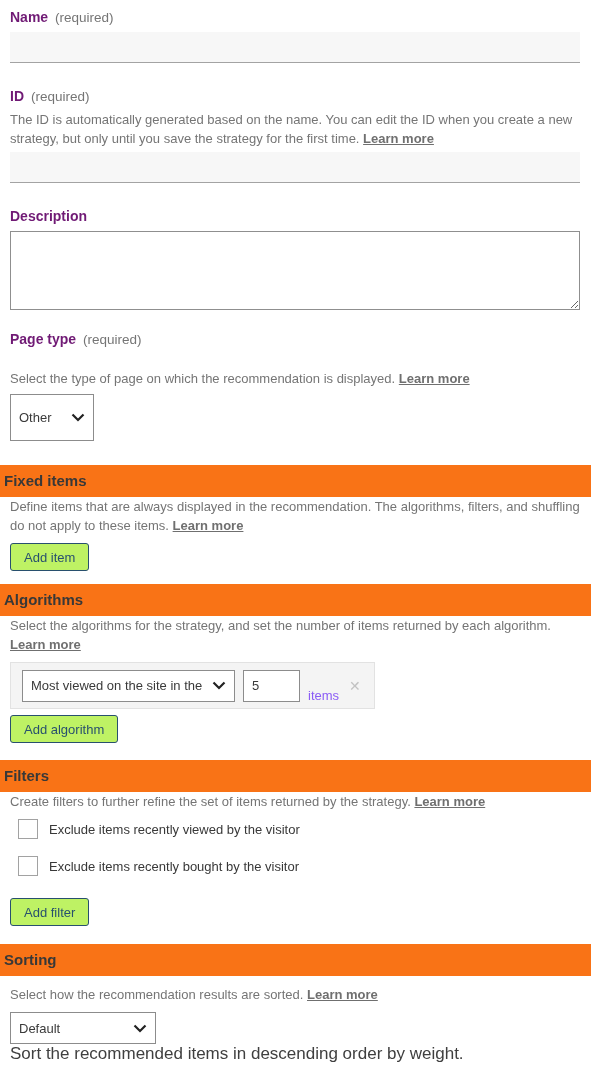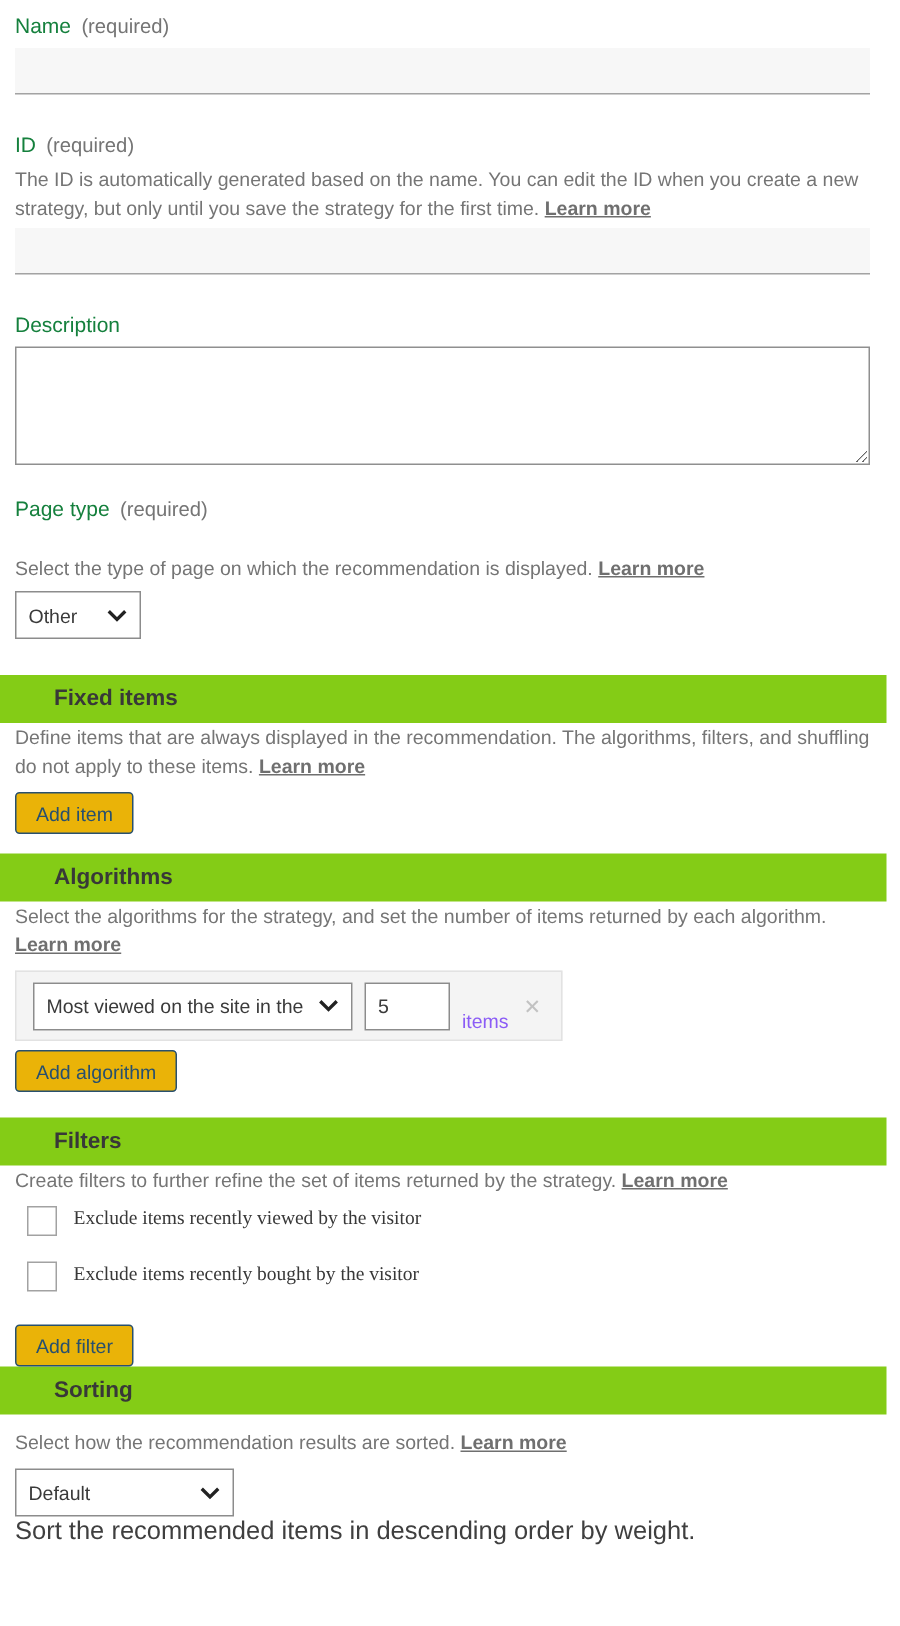--- a/index.html
+++ b/index.html
@@ -6,92 +6,92 @@
   html, body { background: #ffffff; }
   body {
     width: 600px; height: 1084px;
     font-family: "Liberation Sans", "DejaVu Sans", sans-serif;
     font-size: 13px; color: #3a3a3a;
     overflow: hidden;
   }
   .page { position: relative; width: 600px; height: 1084px; }
 
   .f-label { margin-left: 10px; line-height: 19px; font-size: 14px; }
-  .f-label .lbl { font-weight: normal; color: #15803d; }
+  .f-label .lbl { font-weight: bold; color: #701a75; }
   .f-label .req { color: #757575; font-weight: normal; margin-left: 3px; font-size: 13.5px; }
 
   .help { margin-left: 10px; width: 575px; line-height: 19px; color: #757575; font-size: 13px; }
   .learn-more { color: #6f6f6f; text-decoration: underline; cursor: pointer; font-weight: bold; }
 
   .text-input {
     display: block; margin-left: 10px; width: 570px; height: 31px;
     background: #f7f7f7; border: none; border-bottom: 1px solid #a3a3a3;
     font-family: inherit; font-size: 13px; color: #3a3a3a; padding: 0 8px;
     outline: none;
   }
   .desc-textarea {
     display: block; margin-left: 10px; width: 570px; height: 79px;
     background: #ffffff; border: 1px solid #8f8f8f; resize: both;
     font-family: inherit; font-size: 13px; color: #3a3a3a; padding: 4px 6px;
     outline: none;
   }
 
   .select {
     display: inline-flex; align-items: center; margin-left: 10px;
-    background: #ffffff; border: 1px solid #8c8c8c; height: 32px;
+    background: #ffffff; border: 1px solid #8c8c8c; height: 47px;
     padding: 0 8px; cursor: pointer;
   }
   .select .select-value {
     color: #3a3a3a; white-space: nowrap; overflow: hidden; flex: 1 1 auto;
   }
   .select .chev { flex: 0 0 auto; margin-left: 8px; display: inline-flex; }
 
   .band {
-    margin-top: 0; width: 591px; height: 32px; background: #84cc16;
-    padding-left: 36px; line-height: 32px;
+    margin-top: 0; width: 591px; height: 32px; background: #f97316;
+    padding-left: 4px; line-height: 32px;
     font-size: 15px; font-weight: bold; color: #383838;
   }
 
   .btn {
     display: inline-flex; align-items: center; margin-left: 10px;
-    height: 28px; padding: 0 13px; background: #eab308;
+    height: 28px; padding: 0 13px; background: #bef264;
     border: 1px solid #28506e; border-radius: 3px; color: #28506e;
     font-family: inherit; font-size: 13px; cursor: pointer;
   }
 
   .algo-row {
     margin-left: 10px; width: 365px; height: 47px;
     background: #f4f4f4; border: 1px solid #e2e2e2;
     display: flex; align-items: center; padding-left: 11px;
   }
   .algo-row .select { margin-left: 0; width: 213px; height: 32px; }
   .count-input {
     width: 57px; height: 32px; margin-left: 8px; background: #ffffff;
     border: 1px solid #8c8c8c; font-family: inherit; font-size: 13px;
     color: #3a3a3a; padding: 0 8px; outline: none;
   }
   .items-label { margin-left: 8px; color: #8b5cf6; margin-top: 19px; }
   .remove-icon { margin-left: 10px; color: #c2c2c2; font-size: 14px; cursor: pointer; line-height: 1; }
 
-  .check-row { display: flex; margin-left: 18px; cursor: pointer; font-family: Liberation Serif, serif; }
+  .check-row { display: flex; align-items: center; margin-left: 18px; cursor: pointer; }
   .checkbox {
     width: 20px; height: 20px; background: #ffffff; border: 1px solid #a2a2a2;
     flex: 0 0 auto;
   }
   .check-label { margin-left: 11px; color: #383838; font-size: 13px; }
 
   .bottom-note { margin-left: 10px; line-height: 19px; color: #3f3f3f; font-size: 17px; }
 
   
   .mt8 { margin-top: 8px; }   .mt5 { margin-top: 5px; }
   .mt24 { margin-top: 24px; } .mt4 { margin-top: 4px; }
   .mt20 { margin-top: 20px; } .mt2 { margin-top: 20px; }
   .mt6 { margin-top: 6px; }   .mt10 { }
   .mt13 { margin-top: 13px; } .mt17 { margin-top: 17px; }
-  .mt22 { margin-top: 22px; } .mt18 { }
+  .mt22 { margin-top: 22px; } .mt18 { margin-top: 18px; }
   .mt9 { margin-top: 9px; }
 </style>
 </head>
 <body>
 
 <div class="page">
 
   
   <div class="f-label mt8">
     <span class="lbl">Name</span>

